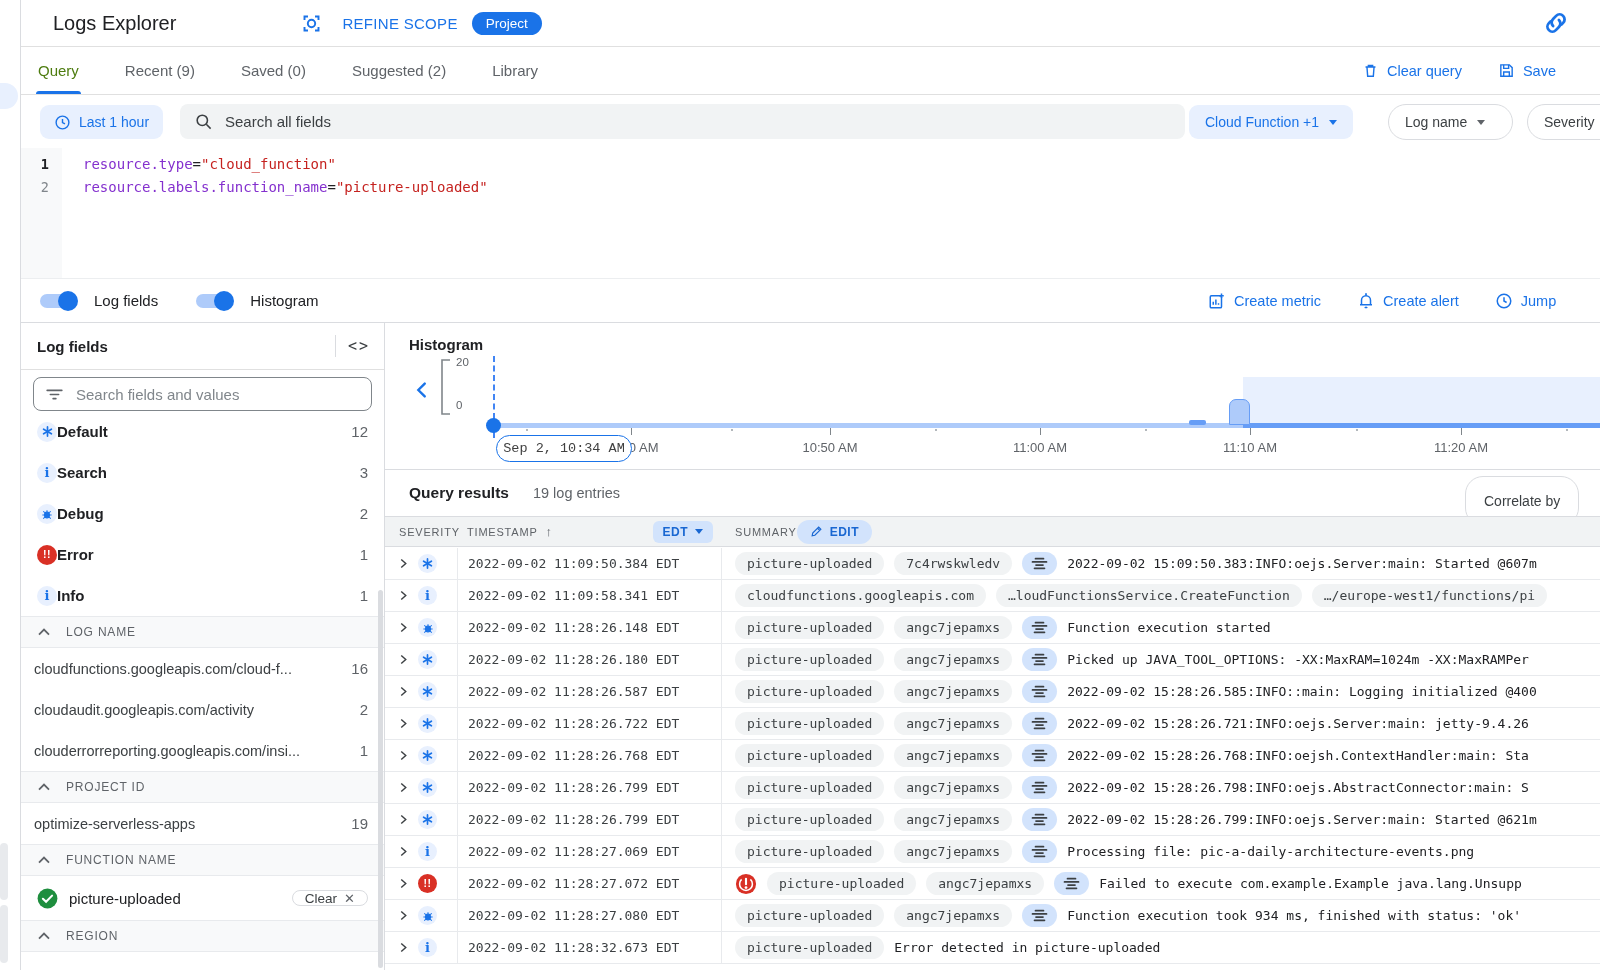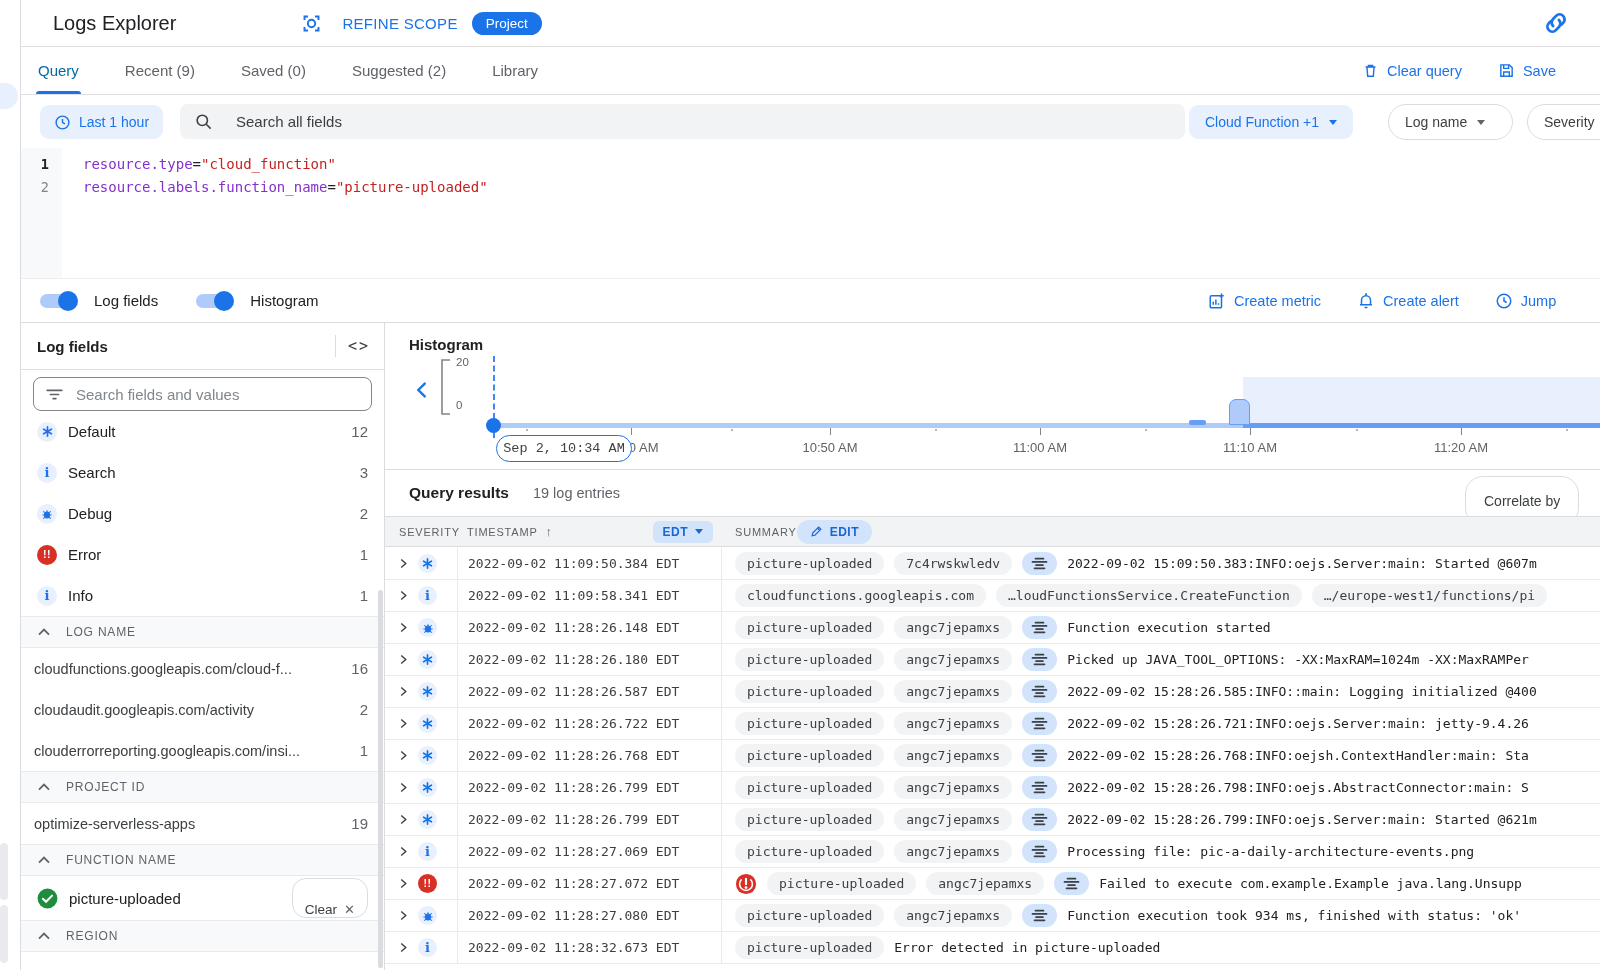--- a/index.html
+++ b/index.html
@@ -23,29 +23,29 @@
   .app-header { position:absolute; left:21px; right:0; top:0; height:47px; border-bottom:1px solid #e0e0e0; display:flex; align-items:center; }
   .page-title { font-size:20px; font-weight:400; color:#202124; margin-left:32px; }
   .refine { display:flex; align-items:center; gap:20px; border:none; background:none; color:#1a73e8; font-size:15px; font-weight:500; letter-spacing:.3px; margin-left:125px; cursor:pointer; font-family:inherit; }
   .scope-badge { background:#1a73e8; color:#fff; font-size:13.5px; padding:4px 14px; border-radius:14px; margin-left:14px; }
   .link-btn { position:absolute; right:30px; top:9px; cursor:pointer; }
 
   
   .tabbar { position:absolute; left:21px; right:0; top:47px; height:48px; border-bottom:1px solid #e0e0e0; display:flex; align-items:stretch; }
   .tabs { display:flex; gap:42px; padding-left:15px; }
   .tab { position:relative; display:flex; align-items:center; font-size:15px; color:#5f6368; cursor:pointer; padding:0 2px; }
-  .tab.active { color:#0369a1; font-weight:500; }
+  .tab.active { color:#4d7c0f; font-weight:500; }
   .tab.active::after { content:""; position:absolute; left:0; right:0; bottom:0; height:3px; background:#1a73e8; border-radius:3px 3px 0 0; }
   .tab-actions { margin-left:auto; display:flex; align-items:center; gap:36px; padding-right:44px; }
   .blue-act { display:flex; align-items:center; gap:8px; background:none; border:none; color:#1a73e8; font-size:14.5px; font-weight:500; cursor:pointer; font-family:inherit; white-space:nowrap; }
 
   
   .filterbar { position:absolute; left:21px; right:0; top:95px; height:53px; }
   .time-chip { position:absolute; left:19px; top:10px; height:34px; display:flex; align-items:center; gap:8px; background:#e8f0fe; border:none; border-radius:9px; padding:0 14px; color:#1a73e8; font-size:14px; font-weight:500; cursor:pointer; font-family:inherit; }
-  .searchbox { position:absolute; left:159px; top:9px; right:415px; height:35px; background:#f1f3f4; border-radius:8px; display:flex; align-items:center; padding:0 14px; gap:23px; }
+  .searchbox { position:absolute; left:159px; top:9px; right:415px; height:35px; background:#f1f3f4; border-radius:8px; display:flex; align-items:center; padding:0 14px; gap:12px; }
   .searchbox input { border:none; background:none; outline:none; flex:1; font-size:15px; color:#202124; font-family:inherit; }
   .searchbox input::placeholder { color:#3c4043; }
   .res-chip { position:absolute; left:1168px; top:10px; height:34px; display:flex; align-items:center; gap:10px; background:#e8f0fe; border:none; border-radius:9px; padding:0 16px; color:#1a73e8; font-size:14px; font-weight:500; cursor:pointer; font-family:inherit; }
   .outline-chip { position:absolute; top:9px; height:36px; display:flex; align-items:center; gap:10px; background:#fff; border:1px solid #dadce0; border-radius:18px; padding:0 16px; color:#3c4043; font-size:14px; cursor:pointer; font-family:inherit; white-space:nowrap; }
   .oc-logname { left:1367px; width:125px; }
   .oc-sev { left:1506px; width:130px; }
   .caret { width:0; height:0; border-left:4.5px solid transparent; border-right:4.5px solid transparent; border-top:5px solid #1a73e8; }
   .caret.gray { border-top-color:#5f6368; }
 
   
@@ -71,34 +71,34 @@
   .fields-panel { position:relative; width:364px; border-right:1px solid #dadce0; flex:none; overflow:hidden; }
   .fp-header { height:47px; border-bottom:1px solid #e0e0e0; display:flex; align-items:center; padding:0 14px 0 16px; }
   .fp-title { font-size:15px; font-weight:700; }
   .fp-icons { margin-left:auto; display:flex; align-items:center; gap:12px; }
   .fp-div { width:1px; height:22px; background:#dadce0; }
   .code-toggle { font-size:15px; color:#3c4043; letter-spacing:2px; cursor:pointer; font-family:"DejaVu Sans Mono",monospace; }
   .fp-search { margin:7px 12px 0 12px; height:34px; border:1px solid #80868b; border-radius:8px; display:flex; align-items:center; gap:13px; padding:0 12px; background:#fff; }
   .fp-search input { border:none; outline:none; flex:1; font-size:15px; font-family:inherit; color:#202124; }
   .fp-search input::placeholder { color:#80868b; }
   .sev-row { height:41px; display:flex; align-items:center; padding:0 16px 0 16px; cursor:pointer; }
-  .sev-row .lbl { margin-left:11px; font-size:15px; color:#202124; }
+  .sev-row .lbl { font-size:15px; color:#202124;font-weight:bold; }
   .sev-row .cnt { margin-left:auto; font-size:15px; color:#5f6368; }
   .sev-icon { width:20px; height:20px; border-radius:50%; background:#e8f0fe; display:flex; align-items:center; justify-content:center; flex:none; }
   .sev-icon.sev-error { background:#d93025; }
   .i-glyph { color:#1a73e8; font-weight:700; font-size:13px; font-family:"DejaVu Serif", serif; line-height:1; }
   .bang { color:#fff; font-weight:700; font-size:10.5px; letter-spacing:.5px; line-height:1; }
   .sec-head { height:32px; background:#f8f9fa; border-top:1px solid #e8eaed; border-bottom:1px solid #e8eaed; display:flex; align-items:center; gap:16px; padding-left:17px; cursor:pointer; }
   .sec-head .sec-title { font-size:12px; color:#5f6368; letter-spacing:.8px; }
   .sec-item { height:41px; display:flex; align-items:center; padding:0 16px 0 13px; cursor:pointer; }
   .sec-item .lbl { font-size:14.5px; color:#3c4043; white-space:nowrap; overflow:hidden; }
   .sec-item .cnt { margin-left:auto; font-size:15px; color:#5f6368; padding-left:8px; }
   .sec-item.selected { height:44px; padding-left:16px; }
   .sec-item.selected .lbl { margin-left:11px; color:#202124; font-size:15px; }
-  .clear-pill { margin-left:auto; height:40px; border:1px solid #dadce0; border-radius:14px; background:#fff; display:flex; align-items:flex-end; gap:7px; padding:0 12px; font-size:13.5px; color:#3c4043; cursor:pointer; font-family:inherit; }
+  .clear-pill { margin-left:auto; height:16px; border:1px solid #dadce0; border-radius:14px; background:#fff; display:flex; align-items:center; gap:7px; padding:0 12px; font-size:13.5px; color:#3c4043; cursor:pointer; font-family:inherit; }
   .clear-pill .x { color:#5f6368; font-size:13px; }
   .fp-scrollbar { position:absolute; right:1px; top:267px; width:5px; height:378px; background:#dadce0; border-radius:3px; }
 
   
   .results-panel { position:relative; flex:1; overflow:hidden; }
   .histo { position:absolute; left:0; right:0; top:0; height:147px; border-bottom:1px solid #dadce0; }
   .histo-title { position:absolute; left:24px; top:13px; font-size:15px; font-weight:700; }
   .histo-prev { position:absolute; left:26px; top:56px; cursor:pointer; }
   .y-bracket { position:absolute; left:55px; top:36px; }
   .y-lab { position:absolute; font-size:11.5px; color:#5f6368; }

